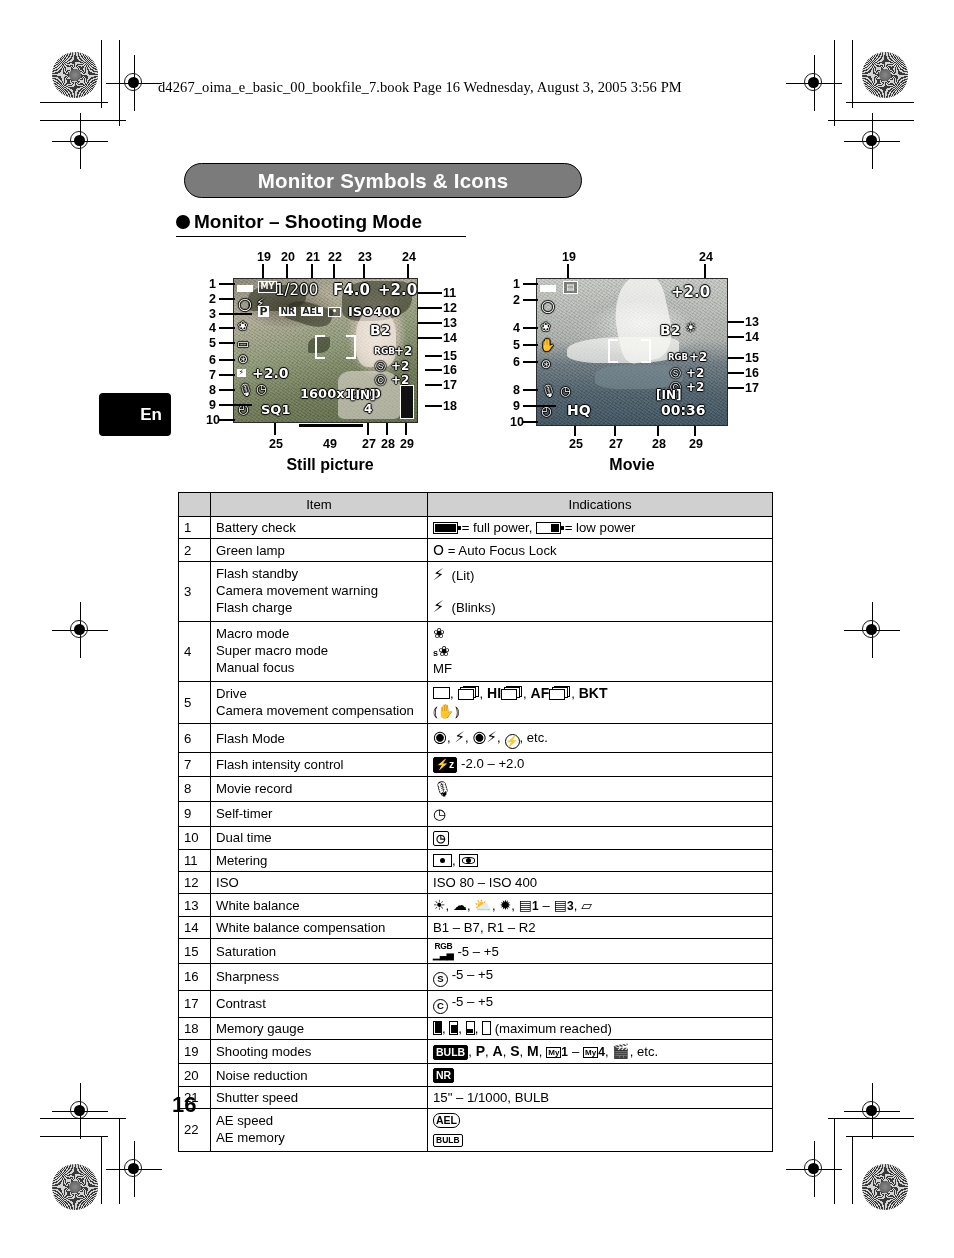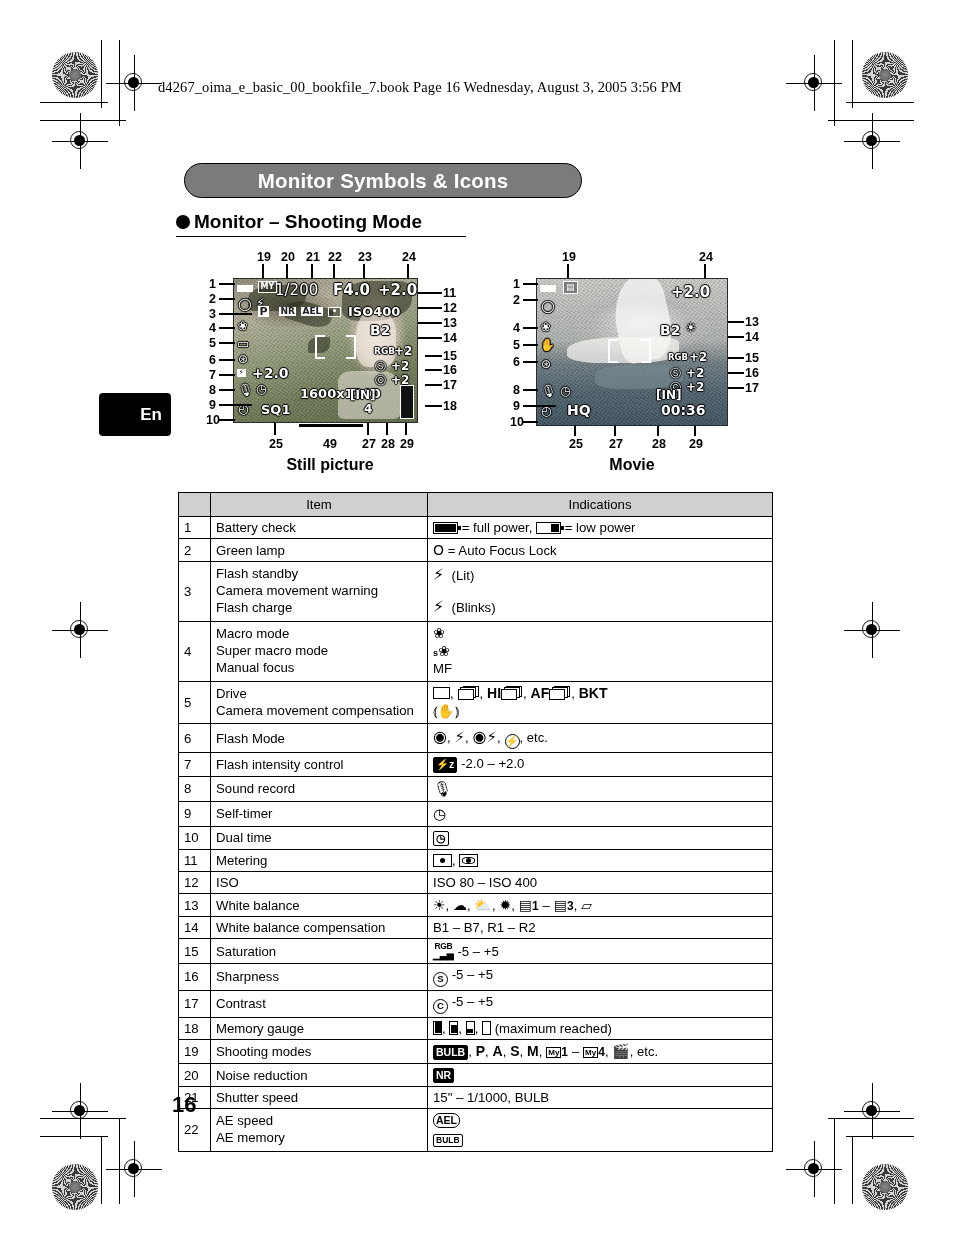--- a/index.html
+++ b/index.html
@@ -832,21 +832,21 @@
       <td class="num">7</td>
       <td class="item">Flash intensity control</td>
       <td class="ind">
         <span class="boxg solid">⚡z</span>
         <span>-2.0 – +2.0</span>
       </td>
     </tr>
 
     <tr>
       <td class="num">8</td>
-      <td class="item">Sound record</td>
+      <td class="item">Movie record</td>
       <td class="ind">
         <span class="g" style="font-size:15px;">🎙</span>
         <span></span>
       </td>
     </tr>
 
     <tr>
       <td class="num">9</td>
       <td class="item">Self-timer</td>
       <td class="ind">

